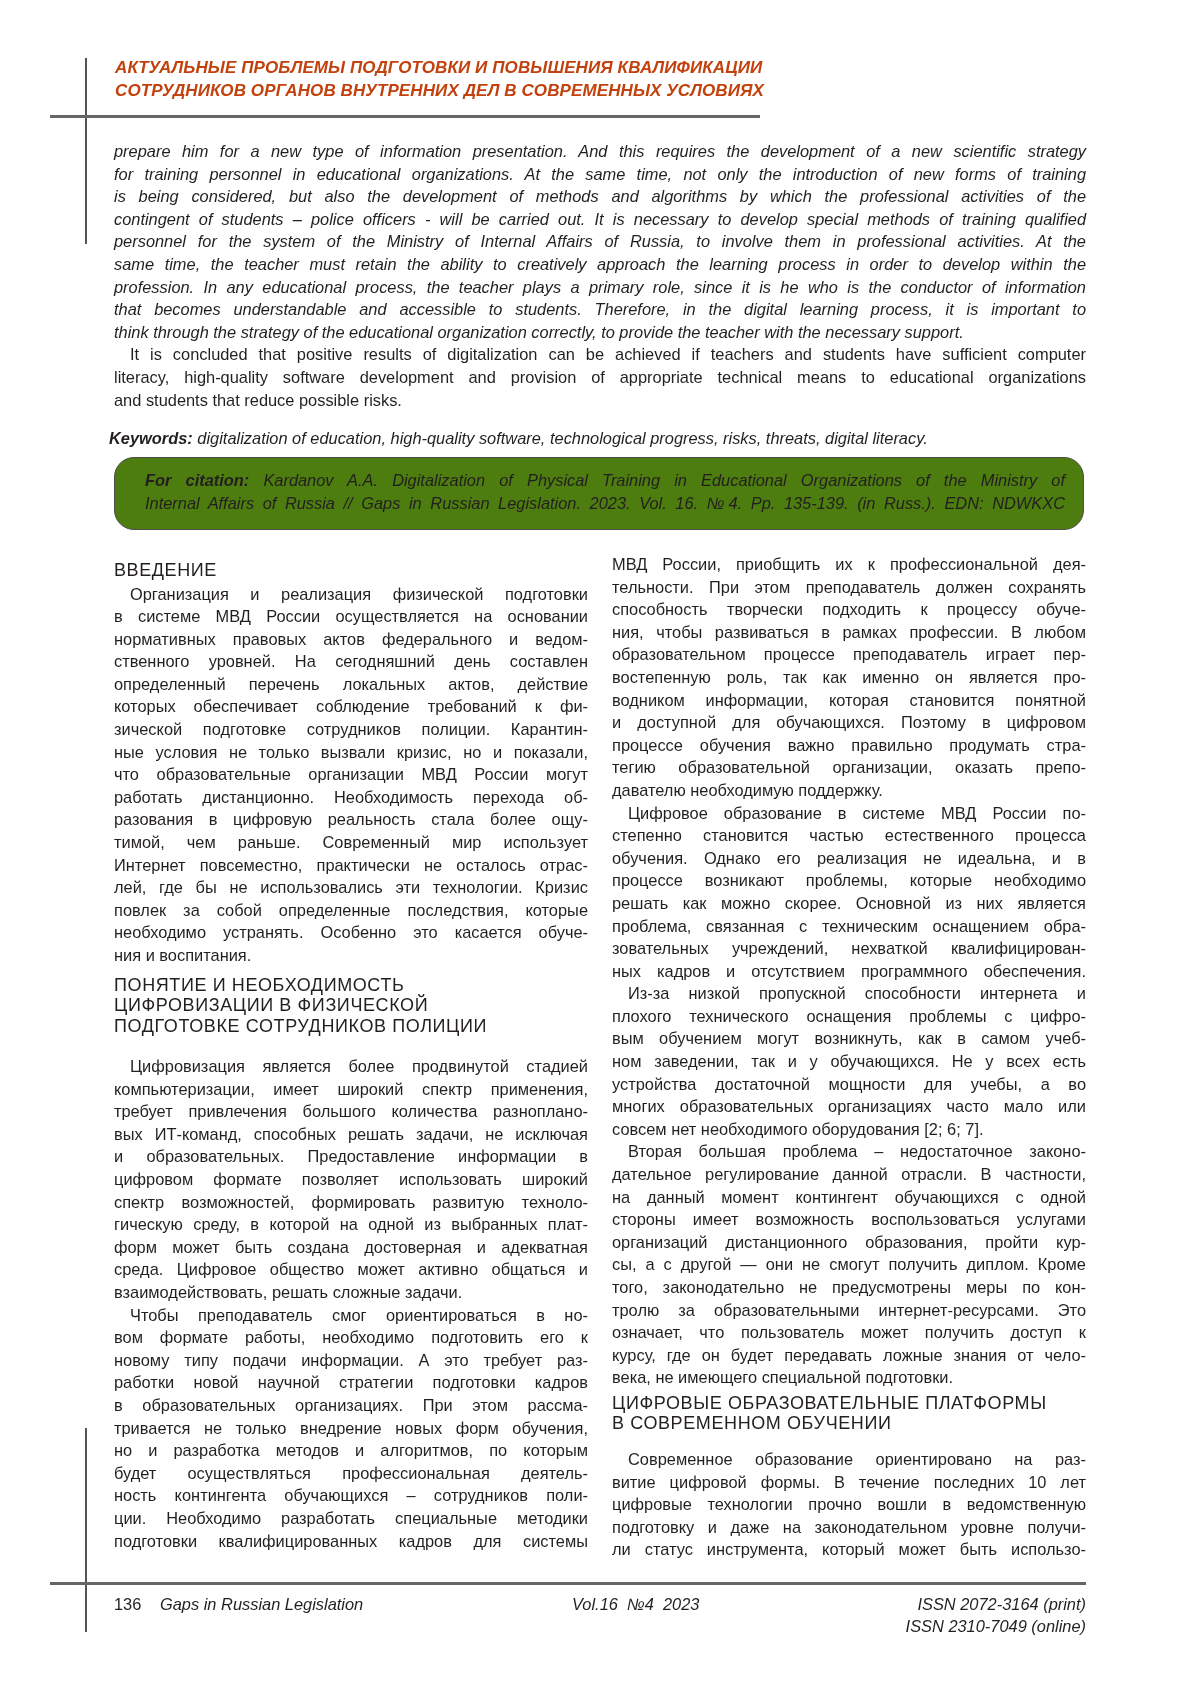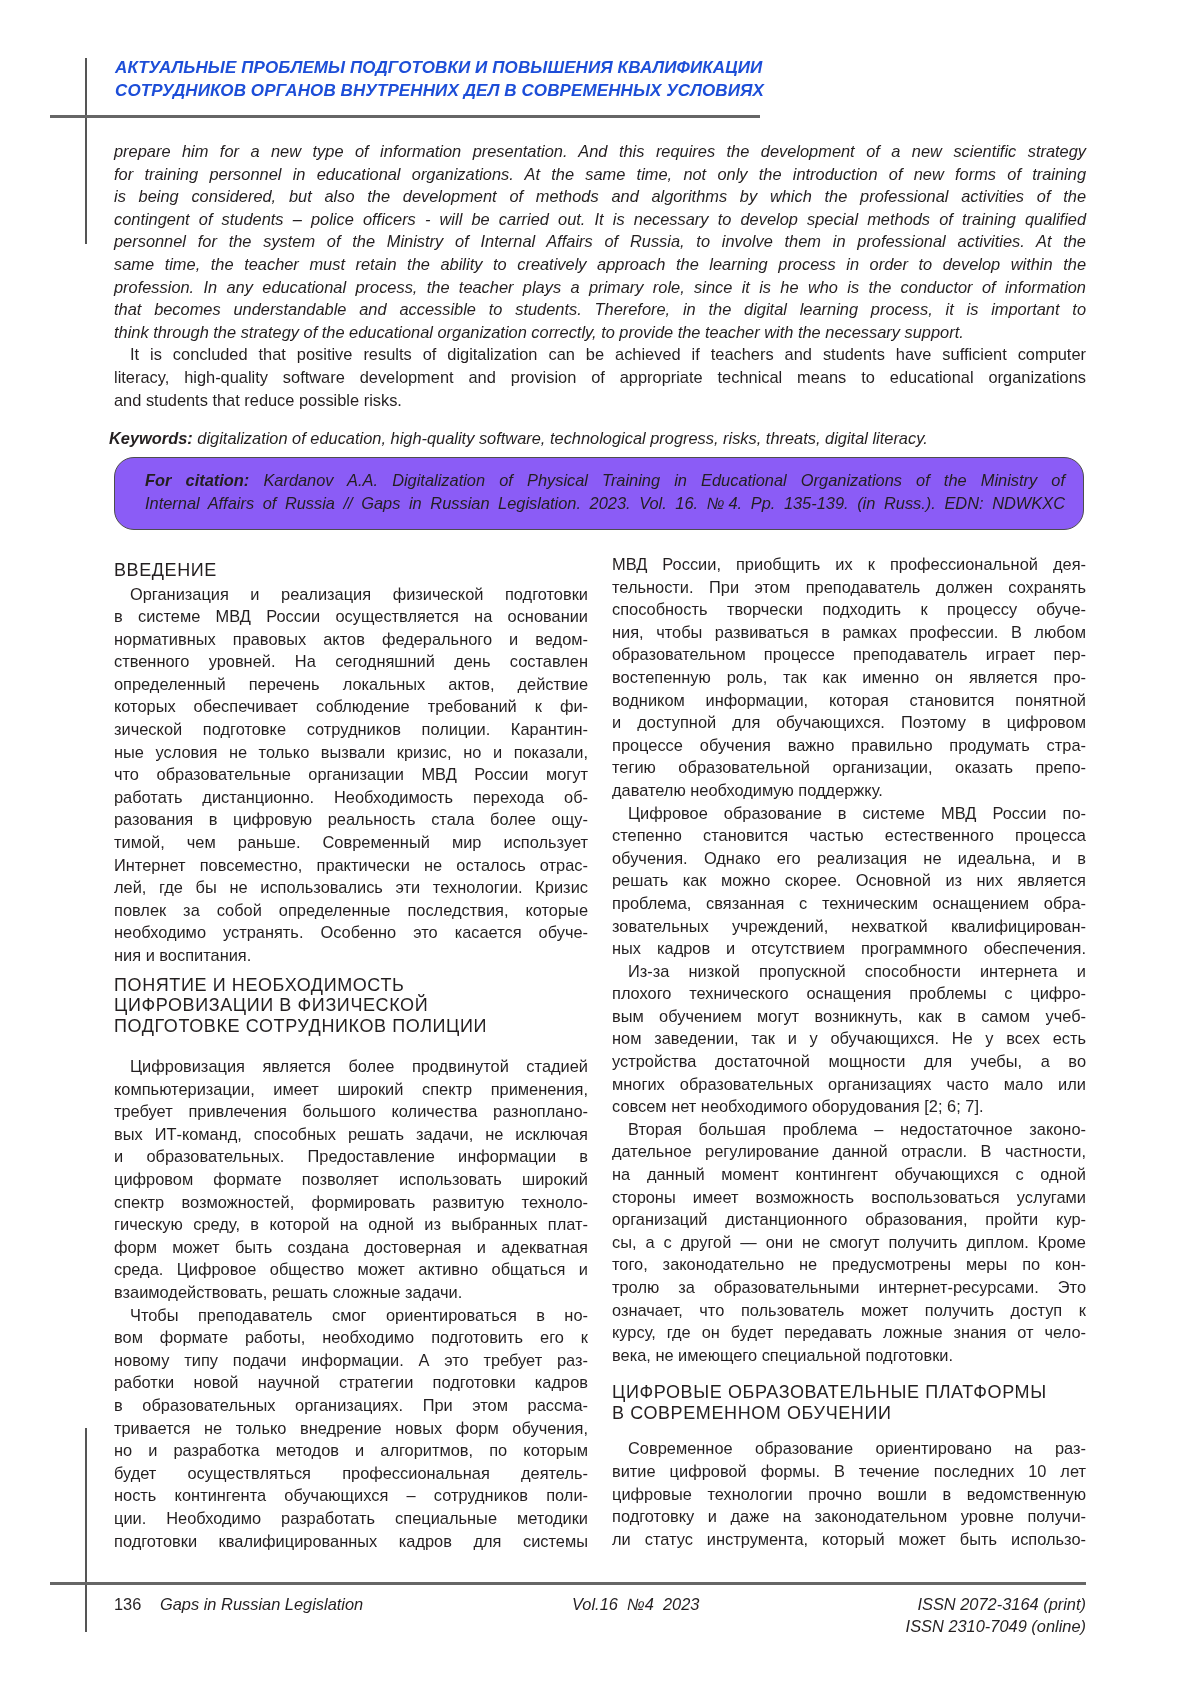--- a/index.html
+++ b/index.html
@@ -2,31 +2,31 @@
 <html><head>
 <meta charset="utf-8">
 <style>
   html, body { margin: 0; padding: 0; background: #ffffff; }
   body { width: 1200px; height: 1697px; position: relative; overflow: hidden; color: #231f20;
          font-family: "Liberation Sans", "DejaVu Sans", sans-serif; }
   .vline { position: absolute; width: 2px; background: #555; }
   .hline { position: absolute; height: 3px; background: #666; }
   .run-title { position: absolute; left: 115px; top: 56px; width: 760px;
                font-family: "Liberation Sans", sans-serif; font-weight: bold; font-style: italic;
-               font-size: 17px; line-height: 23px; letter-spacing: 0.1px; color: #1d4ed8; }
+               font-size: 17px; line-height: 23px; letter-spacing: 0.1px; color: #c2410c; }
   .abstract { position: absolute; left: 114px; top: 140px; width: 972px; }
   .ln { display: block; white-space: nowrap; text-align: justify; text-align-last: justify; height: 22.6px; line-height: 22.6px; overflow: visible; }
   .ln.last { text-align-last: left; }
   .abs-it { font-style: italic; font-size: 16.4px; }
   .abs-rg { font-size: 16.4px; }
   .indent { padding-left: 16px; }
   .kw { position: absolute; left: 109px; top: 427px; width: 972px; font-size: 16.4px; line-height: 22px; font-style: italic; }
   .kw b { font-style: italic; }
   .cite { position: absolute; left: 114px; top: 457px; width: 970px; height: 73px; box-sizing: border-box;
-          background: #8b5cf6; border: 1.5px solid #4d4d4d; border-radius: 20px;
+          background: #4d7c0f; border: 1.5px solid #4d4d4d; border-radius: 20px;
           padding: 11px 18px 0 30px; font-style: italic; font-size: 16.4px; }
   .cite .ln { height: 22.6px; line-height: 22.6px; }
   .col { position: absolute; top: 560px; width: 474px; font-size: 16.4px; }
   .col.left { left: 114px; }
   .col.right { left: 612px; top: 553px; }
   .h { font-size: 18px; line-height: 20.5px; color: #231f20; letter-spacing: 0.6px; }
   .h .ln { height: 20.5px; line-height: 20.5px; text-align-last: left; }
   .footer { position: absolute; top: 1593px; font-size: 16.4px; line-height: 22px; font-style: italic; }
 </style>
 </head>
@@ -135,20 +135,21 @@
     <span class="ln">водником информации, которая становится понятной</span>
     <span class="ln">и доступной для обучающихся. Поэтому в цифровом</span>
     <span class="ln">процессе обучения важно правильно продумать стра-</span>
     <span class="ln">тегию образовательной организации, оказать препо-</span>
     <span class="ln last">давателю необходимую поддержку.</span>
   </div>
   <div>
     <span class="ln indent">Цифровое образование в системе МВД России по-</span>
     <span class="ln">степенно становится частью естественного процесса</span>
     <span class="ln">обучения. Однако его реализация не идеальна, и в</span>
+    <span class="ln">процессе возникают проблемы, которые необходимо</span>
     <span class="ln">решать как можно скорее. Основной из них является</span>
     <span class="ln">проблема, связанная с техническим оснащением обра-</span>
     <span class="ln">зовательных учреждений, нехваткой квалифицирован-</span>
     <span class="ln">ных кадров и отсутствием программного обеспечения.</span>
   </div>
   <div>
     <span class="ln indent">Из-за низкой пропускной способности интернета и</span>
     <span class="ln">плохого технического оснащения проблемы с цифро-</span>
     <span class="ln">вым обучением могут возникнуть, как в самом учеб-</span>
     <span class="ln">ном заведении, так и у обучающихся. Не у всех есть</span>
@@ -162,21 +163,21 @@
     <span class="ln">на данный момент контингент обучающихся с одной</span>
     <span class="ln">стороны имеет возможность воспользоваться услугами</span>
     <span class="ln">организаций дистанционного образования, пройти кур-</span>
     <span class="ln">сы, а с другой — они не смогут получить диплом. Кроме</span>
     <span class="ln">того, законодательно не предусмотрены меры по кон-</span>
     <span class="ln">тролю за образовательными интернет-ресурсами. Это</span>
     <span class="ln">означает, что пользователь может получить доступ к</span>
     <span class="ln">курсу, где он будет передавать ложные знания от чело-</span>
     <span class="ln last">века, не имеющего специальной подготовки.</span>
   </div>
-  <div class="h" style="margin-top:16px; margin-bottom:14px;">
+  <div class="h" style="margin-top:4px; margin-bottom:14px;">
     <span class="ln">ЦИФРОВЫЕ ОБРАЗОВАТЕЛЬНЫЕ ПЛАТФОРМЫ</span>
     <span class="ln">В СОВРЕМЕННОМ ОБУЧЕНИИ</span>
   </div>
   <div>
     <span class="ln indent">Современное образование ориентировано на раз-</span>
     <span class="ln">витие цифровой формы. В течение последних 10 лет</span>
     <span class="ln">цифровые технологии прочно вошли в ведомственную</span>
     <span class="ln">подготовку и даже на законодательном уровне получи-</span>
     <span class="ln">ли статус инструмента, который может быть использо-</span>
   </div>

